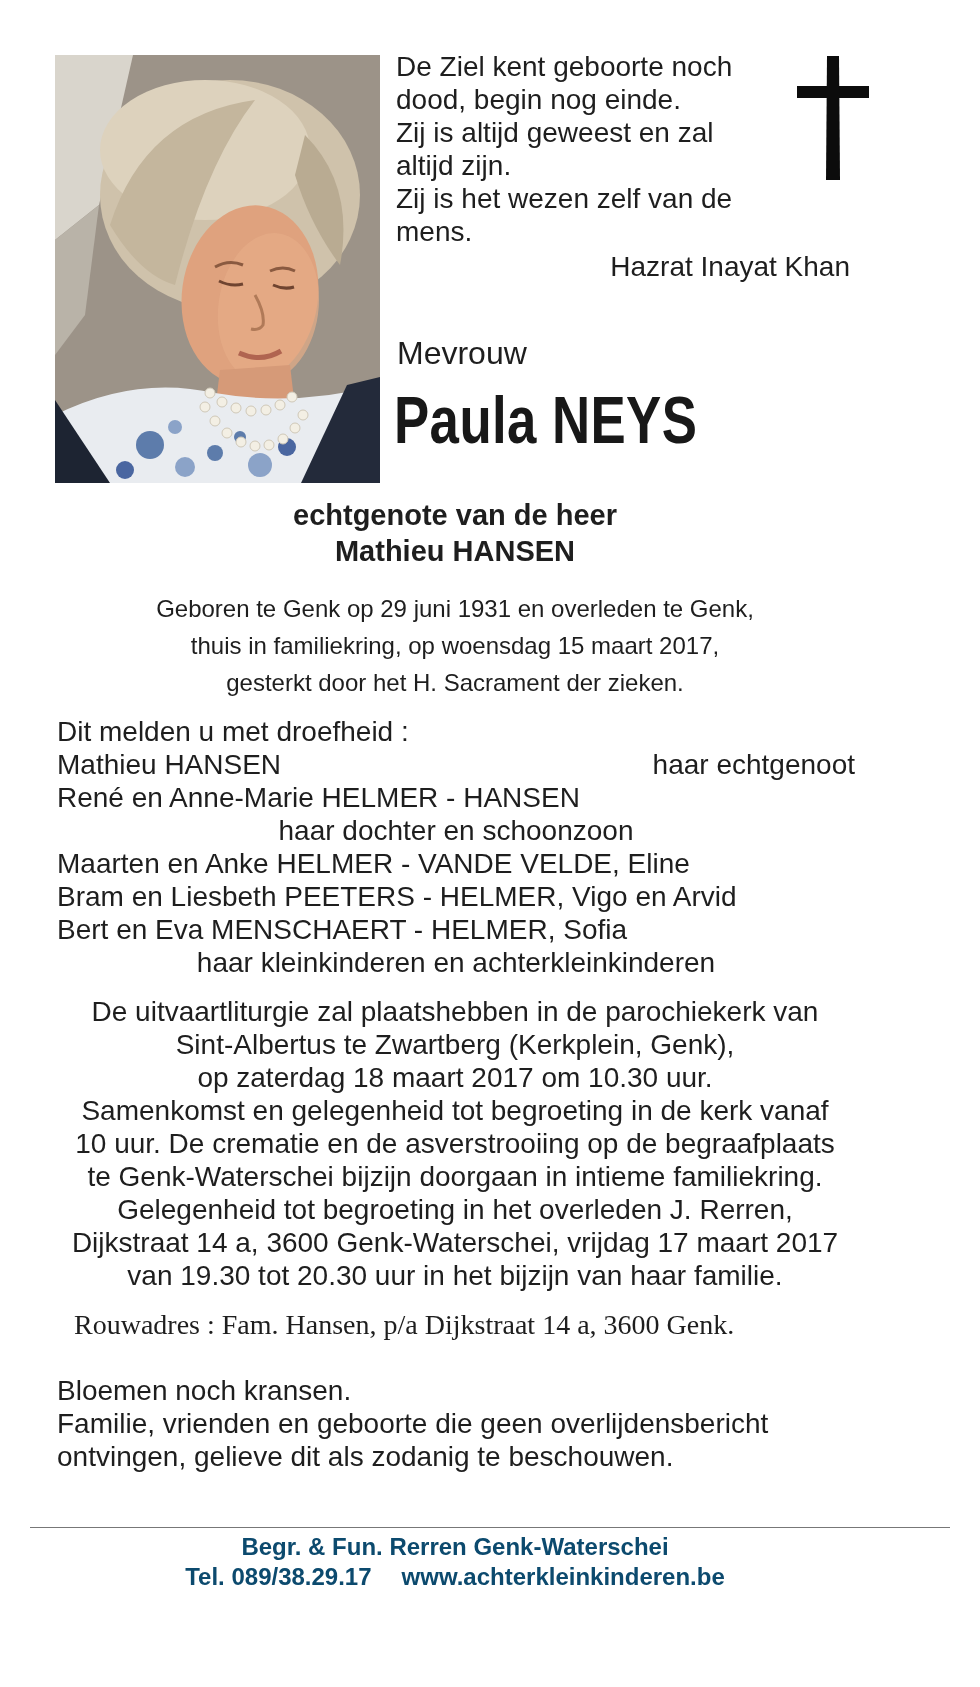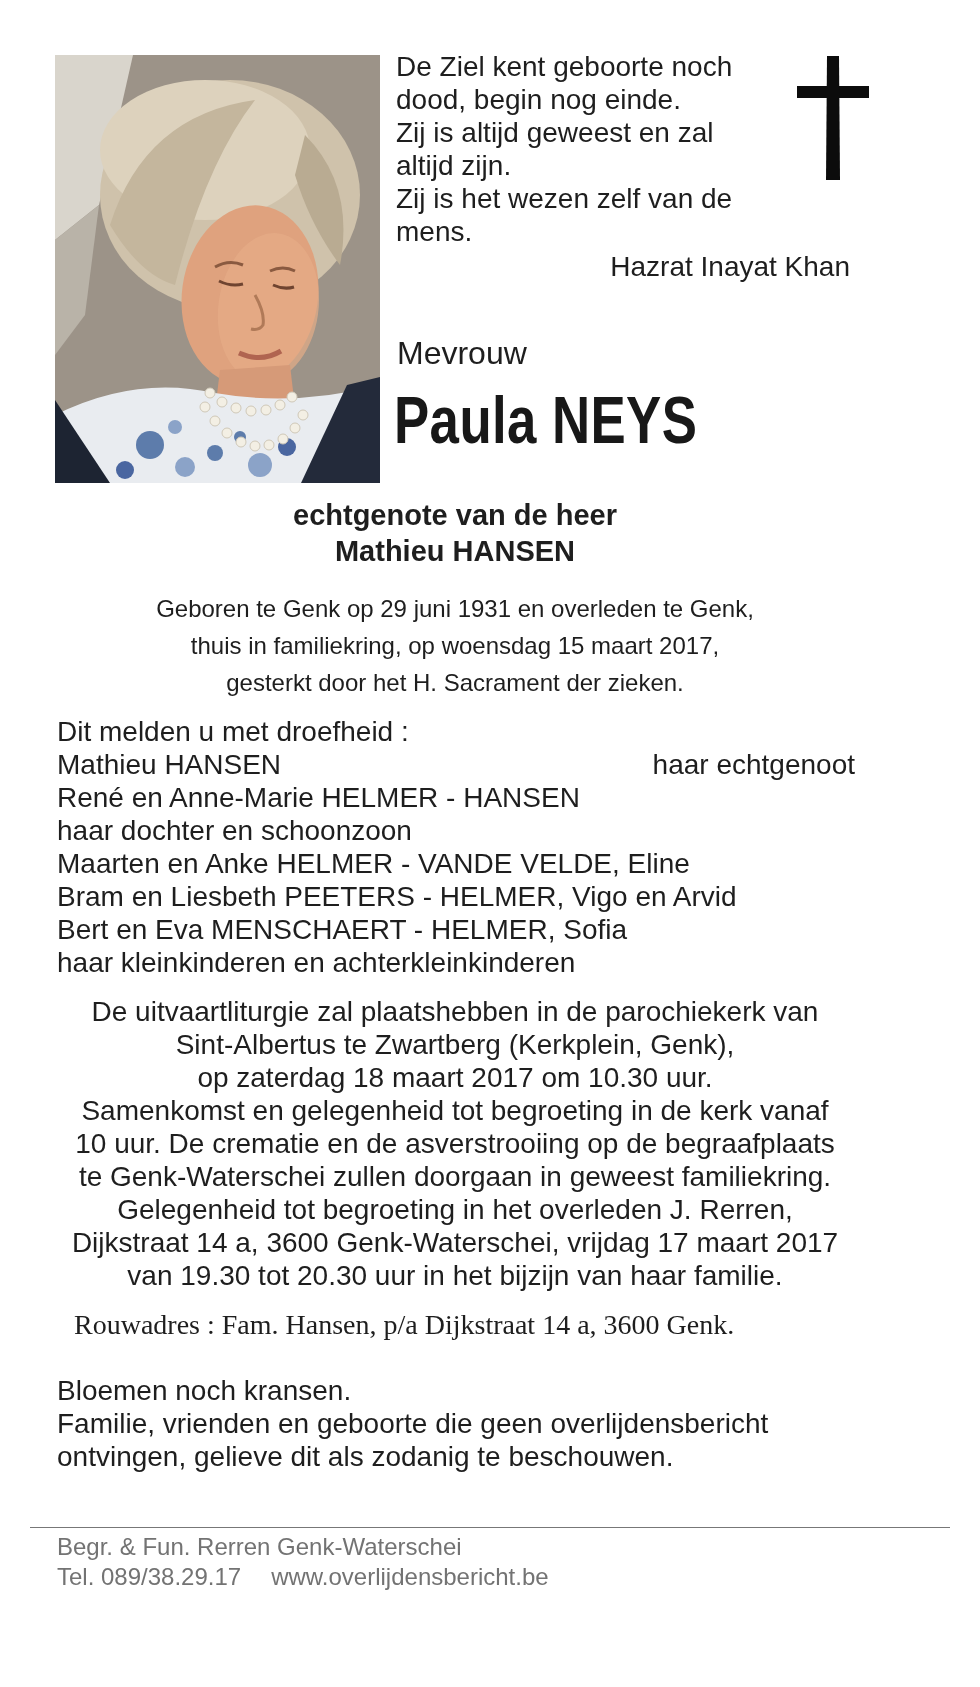--- a/index.html
+++ b/index.html
@@ -78,21 +78,21 @@
   
   .announcement {
     position: absolute;
     left: 57px; top: 715px;
     width: 798px;
     font-size: 28px;
     line-height: 33px;
     text-align: left;
   }
   .announcement .split { display: flex; justify-content: space-between; }
-  .announcement .right { text-align: left; }
+  .announcement .right { text-align: center; }
 
   .service { top: 995px; font-size: 28px; line-height: 33px; }
 
   .rouwadres {
     position: absolute;
     left: 74px; top: 1308px;
     width: 860px;
     font-size: 28px;
     font-family: Liberation Serif, serif;
   }
@@ -109,24 +109,25 @@
   .divider {
     position: absolute;
     left: 30px; top: 1527px;
     width: 920px; height: 0;
     border-top: 1px solid #777777;
   }
   .footer {
     position: absolute;
     left: 57px; top: 1532px;
     width: 796px;
-    text-align: left;
+    text-align: center;
     font-size: 24px;
     line-height: 30px;
-    color: #737373;
+    color: #0c4a6e;
+    font-weight: bold;
   }
   .footer .footer-line2 span:first-child { margin-right: 30px; }
 </style>
 </head>
 <body>
 
 <div class="page">
 
   <div class="photo">
     <svg viewBox="0 0 325 428" preserveAspectRatio="none" aria-hidden="true">
@@ -233,35 +234,35 @@
     <div>Bert en Eva MENSCHAERT - HELMER, Sofia</div>
     <div class="right">haar kleinkinderen en achterkleinkinderen</div>
   </div>
 
   <div class="col-center service">
     <div>De uitvaartliturgie zal plaatshebben in de parochiekerk van</div>
     <div>Sint-Albertus te Zwartberg (Kerkplein, Genk),</div>
     <div>op zaterdag 18 maart 2017 om 10.30 uur.</div>
     <div>Samenkomst en gelegenheid tot begroeting in de kerk vanaf</div>
     <div>10 uur. De crematie en de asverstrooiing op de begraafplaats</div>
-    <div>te Genk-Waterschei zullen doorgaan in geweest familiekring.</div>
+    <div>te Genk-Waterschei bijzijn doorgaan in intieme familiekring.</div>
     <div>Gelegenheid tot begroeting in het overleden J. Rerren,</div>
     <div>Dijkstraat 14 a, 3600 Genk-Waterschei, vrijdag 17 maart 2017</div>
     <div>van 19.30 tot 20.30 uur in het bijzijn van haar familie.</div>
   </div>
 
   <div class="rouwadres">Rouwadres : Fam. Hansen, p/a Dijkstraat 14 a, 3600 Genk.</div>
 
   <div class="closing">
     <div>Bloemen noch kransen.</div>
     <div>Familie, vrienden en geboorte die geen overlijdensbericht</div>
     <div>ontvingen, gelieve dit als zodanig te beschouwen.</div>
   </div>
 
   <div class="divider"></div>
   <div class="footer">
     <div>Begr. &amp; Fun. Rerren Genk-Waterschei</div>
     <div class="footer-line2">
-      <span>Tel. 089/38.29.17</span><span>www.overlijdensbericht.be</span>
+      <span>Tel. 089/38.29.17</span><span>www.achterkleinkinderen.be</span>
     </div>
   </div>
 
 </div>
 
 </body></html>

